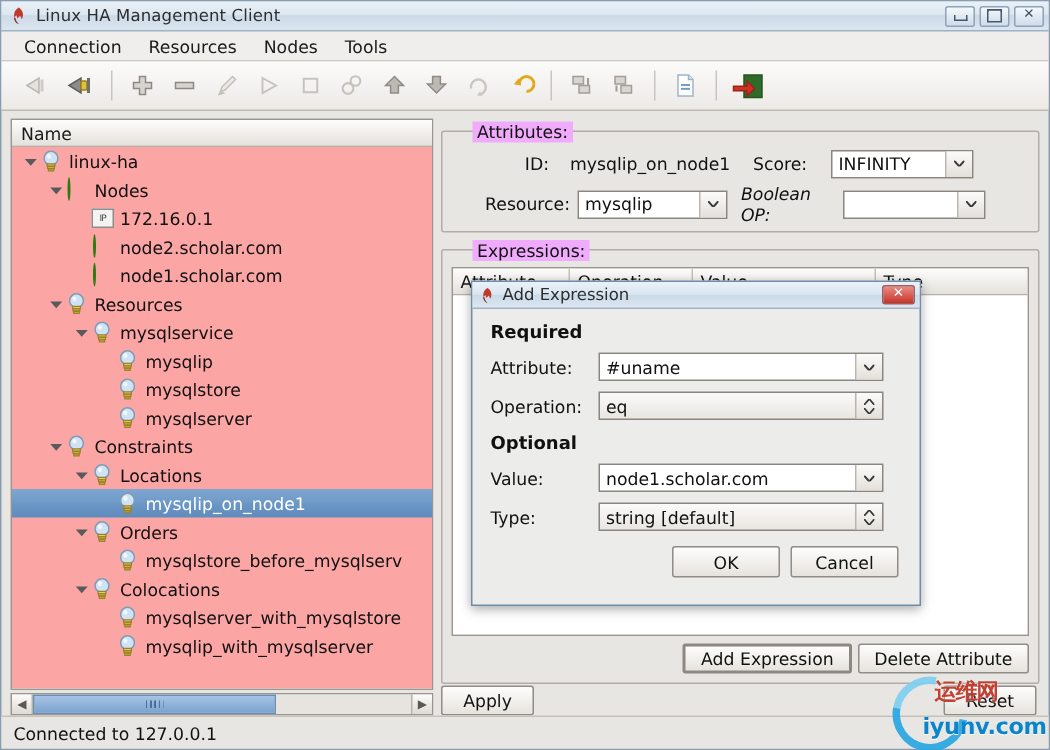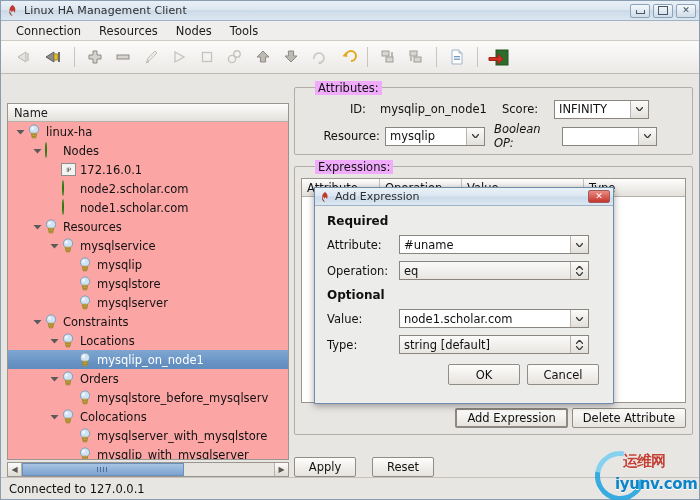--- a/index.html
+++ b/index.html
@@ -65,21 +65,21 @@
   
   .bodywrap{position:absolute;left:0;right:0;top:74px;bottom:22px;display:flex;}
   .leftpane{width:288px;box-sizing:border-box;padding:4px 0 0 6px;display:flex;flex-direction:column;}
   .splitter{width:5px;background:#e8e6e3;}
   .rightpane{flex:1;box-sizing:border-box;padding:2px 6px 0 0;display:flex;flex-direction:column;}
 
   
   .tree-frame{
     flex:1;box-sizing:border-box;
     border:1px solid #9a958e;background:#fff;
-    display:flex;flex-direction:column;overflow:hidden;margin-top:24px;
+    display:flex;flex-direction:column;overflow:hidden;
   }
   .tree-head{
     height:18px;box-sizing:border-box;flex:none;
     background:linear-gradient(to bottom,#fdfdfc,#e4e1dc);
     border-bottom:1px solid #b5b0a8;
     display:flex;align-items:center;padding-left:6px;
     font-size:11.5px;color:#1a1a1a;
   }
   .tree-body{flex:1;position:relative;overflow:hidden;background:#fca5a5;}
   .trow{
@@ -180,21 +180,21 @@
   .btnrow{display:flex;justify-content:flex-end;gap:4px;margin-top:5px;flex:none;}
   .btn{
     height:20px;box-sizing:border-box;padding:0 10px;
     border:1px solid #918c85;border-radius:2px;
     background:linear-gradient(to bottom,#fdfdfc,#e6e3de);
     font-size:11.5px;color:#111;
     display:flex;align-items:center;justify-content:center;
     font-family:"DejaVu Sans","Liberation Sans",sans-serif;
   }
   .btn.default{border:2px solid #8d8881;}
-  .applyrow{display:flex;justify-content:flex-start;gap:16px;margin-top:22px;padding-right:2px;}
+  .applyrow{display:flex;justify-content:space-between;gap:16px;margin-top:1px;padding-right:2px;}
 
   
   .statusbar{
     position:absolute;left:0;right:0;bottom:0;height:22px;
     box-sizing:border-box;
     background:#e8e6e3;border-top:1px solid #c6c2bb;
     display:flex;align-items:center;padding-left:8px;
     font-size:11.5px;color:#111;
   }
 

